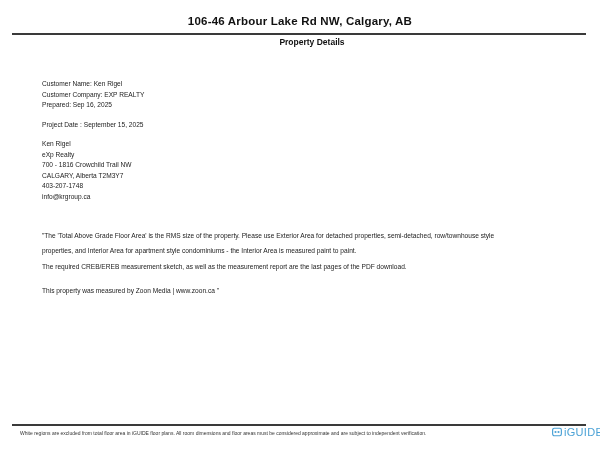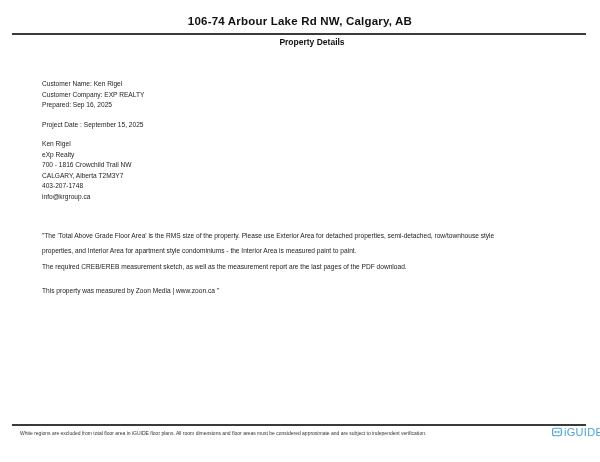--- a/index.html
+++ b/index.html
@@ -90,21 +90,21 @@
     font-size: 11px;
     font-weight: 500;
     letter-spacing: 0.3px;
   }
 </style>
 </head>
 <body>
 
 <div id="page">
 
-  <div class="doc-title">106-74 Arbour Lake Rd NW, Calgary, AB</div>
+  <div class="doc-title">106-46 Arbour Lake Rd NW, Calgary, AB</div>
 
   <div id="header-rule" class="rule"></div>
 
   <div class="doc-subtitle">Property Details</div>
 
   <div id="customer-block" class="textblock">
     <div>Customer Name: Ken Rigel</div>
     <div>Customer Company: EXP REALTY</div>
     <div>Prepared: Sep 16, 2025</div>
   </div>

